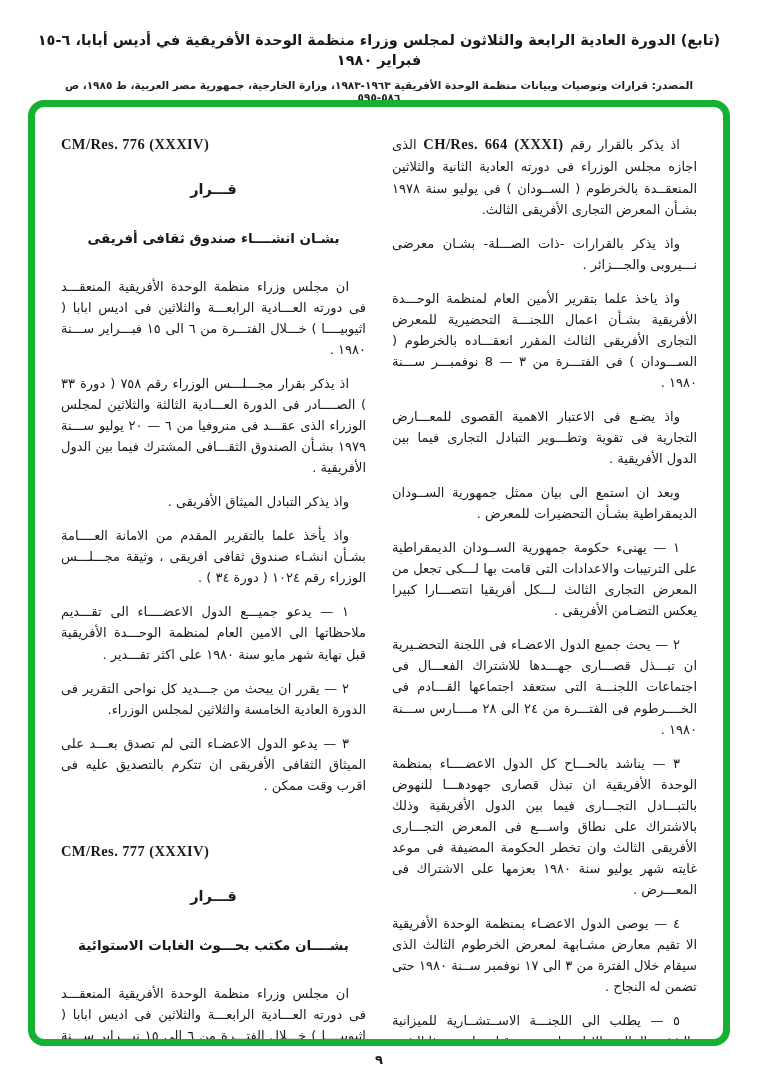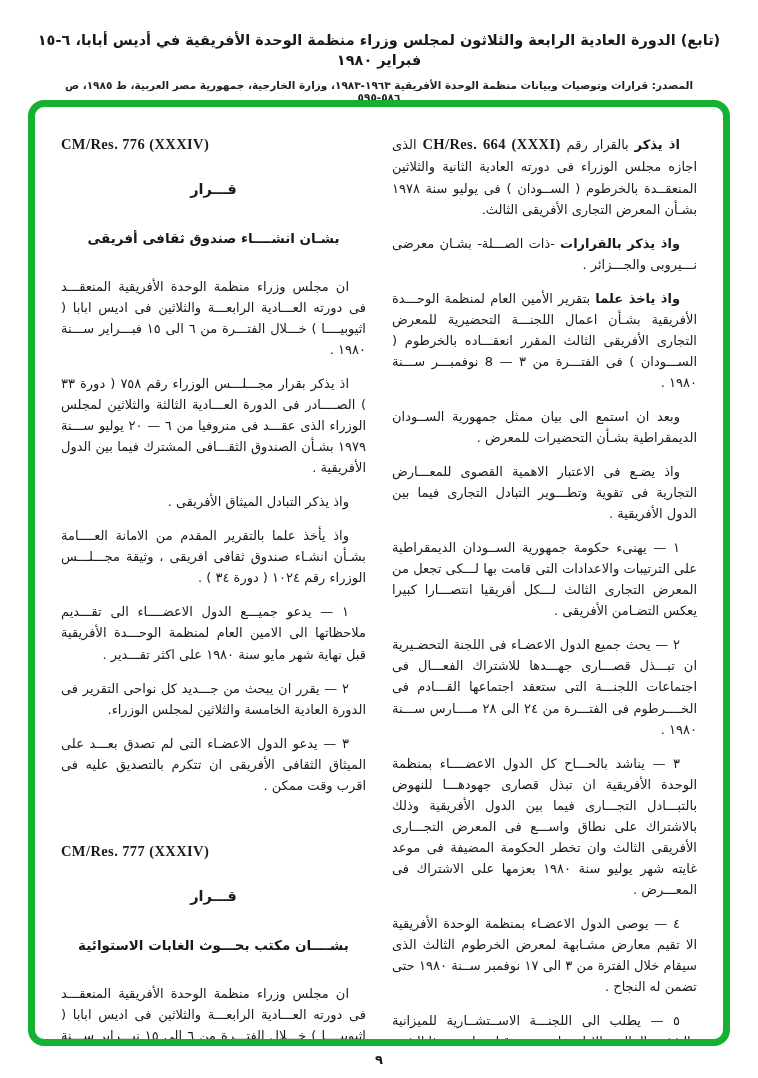--- a/index.html
+++ b/index.html
@@ -36,21 +36,21 @@
   .columns { display: flex; gap: 26px; height: 100%; }
   .col {
     width: 50%;
     direction: rtl;
     text-align: justify;
     font-size: 13px;
     line-height: 1.62;
   }
   .para { margin: 0 0 13px 0; text-indent: 17px; }
   .para-last { margin-bottom: 0; }
-  .lead { font-weight: bold; }
+  .lead { font-weight: normal; }
 
   .latin-ref {
     direction: ltr; unicode-bidi: embed;
     font-family: "Liberation Serif", serif;
     font-size: 14.5px; font-weight: bold;
     letter-spacing: 0.4px;
     white-space: nowrap;
   }
   .res-ref-line {
     direction: ltr; text-align: left;
@@ -85,22 +85,22 @@
   <div class="green-box">
     <div class="columns">
 
       <div class="col">
         <p class="para"><span class="lead">اذ يذكر</span><span> بالقرار رقم </span><span class="latin-ref">CH/Res. 664 (XXXI)</span><span> الذى اجازه مجلس الوزراء فى دورته العادية الثانية والثلاثين المنعقــدة بالخرطوم ( الســودان ) فى يوليو سنة ١٩٧٨ بشـأن المعرض التجارى الأفريقى الثالث.</span></p>
 
         <p class="para"><span class="lead">واذ يذكر بالقرارات</span><span> -ذات الصـــلة- بشـان معرضى نـــيروبى والجـــزائر .</span></p>
 
         <p class="para"><span class="lead">واذ ياخذ علما</span><span> بتقرير الأمين العام لمنظمة الوحـــدة الأفريقية بشـأن اعمال اللجنـــة التحضيرية للمعرض التجارى الأفريقى الثالث المقرر انعقـــاده بالخرطوم ( الســـودان ) فى الفتـــرة من ٣ — 8 نوفمبـــر ســـنة ١٩٨٠ .</span></p>
 
+        <p class="para">واذ يضـع فى الاعتبار الاهمية القصوى للمعـــارض التجارية فى تقوية وتطـــوير التبادل التجارى فيما بين الدول الأفريقية .</p>
         <p class="para">وبعد ان استمع الى بيان ممثل جمهورية الســودان الديمقراطية بشـأن التحضيرات للمعرض .</p>
-        <p class="para">واذ يضـع فى الاعتبار الاهمية القصوى للمعـــارض التجارية فى تقوية وتطـــوير التبادل التجارى فيما بين الدول الأفريقية .</p>
         <p class="para">١ — يهنىء حكومة جمهورية الســودان الديمقراطية على الترتيبات والاعدادات التى قامت بها لـــكى تجعل من المعرض التجارى الثالث لـــكل أفريقيا انتصـــارا كبيرا يعكس التضـامن الأفريقى .</p>
         <p class="para">٢ — يحث جميع الدول الاعضـاء فى اللجنة التحضـيرية ان تبـــذل قصـــارى جهـــدها للاشتراك الفعـــال فى اجتماعات اللجنـــة التى ستعقد اجتماعها القـــادم فى الخــــرطوم فى الفتـــرة من ٢٤ الى ٢٨ مــــارس ســـنة ١٩٨٠ .</p>
         <p class="para">٣ — يناشد بالحـــاح كل الدول الاعضــــاء بمنظمة الوحدة الأفريقية ان تبذل قصارى جهودهـــا للنهوض بالتبـــادل التجـــارى فيما بين الدول الأفريقية وذلك بالاشتراك على نطاق واســـع فى المعرض التجـــارى الأفريقى الثالث وان تخطر الحكومة المضيفة فى موعد غايته شهر يوليو سنة ١٩٨٠ بعزمها على الاشتراك فى المعـــرض .</p>
         <p class="para">٤ — يوصى الدول الاعضـاء بمنظمة الوحدة الأفريقية الا تقيم معارض مشـابهة لمعرض الخرطوم الثالث الذى سيقام خلال الفترة من ٣ الى ١٧ نوفمبر ســنة ١٩٨٠ حتى تضمن له النجاح .</p>
         <p class="para para-last">٥ — يطلب الى اللجنـــة الاســتشــارية للميزانية والشئون المالية والادارية ان تجتمع قبل نهاية هـــذا الشهر لبحث واقرار مسـاهمة منظمة الوحدة الأفريقية ماليا فى اقامة المعرض وتخصيص جناح لمنظمة الوحدة الأفريقية تمشيا مع ما جرت عليه العادة فى المعارض الســـابقة .</p>
       </div>
 
       <div class="col">
 
         <div>

